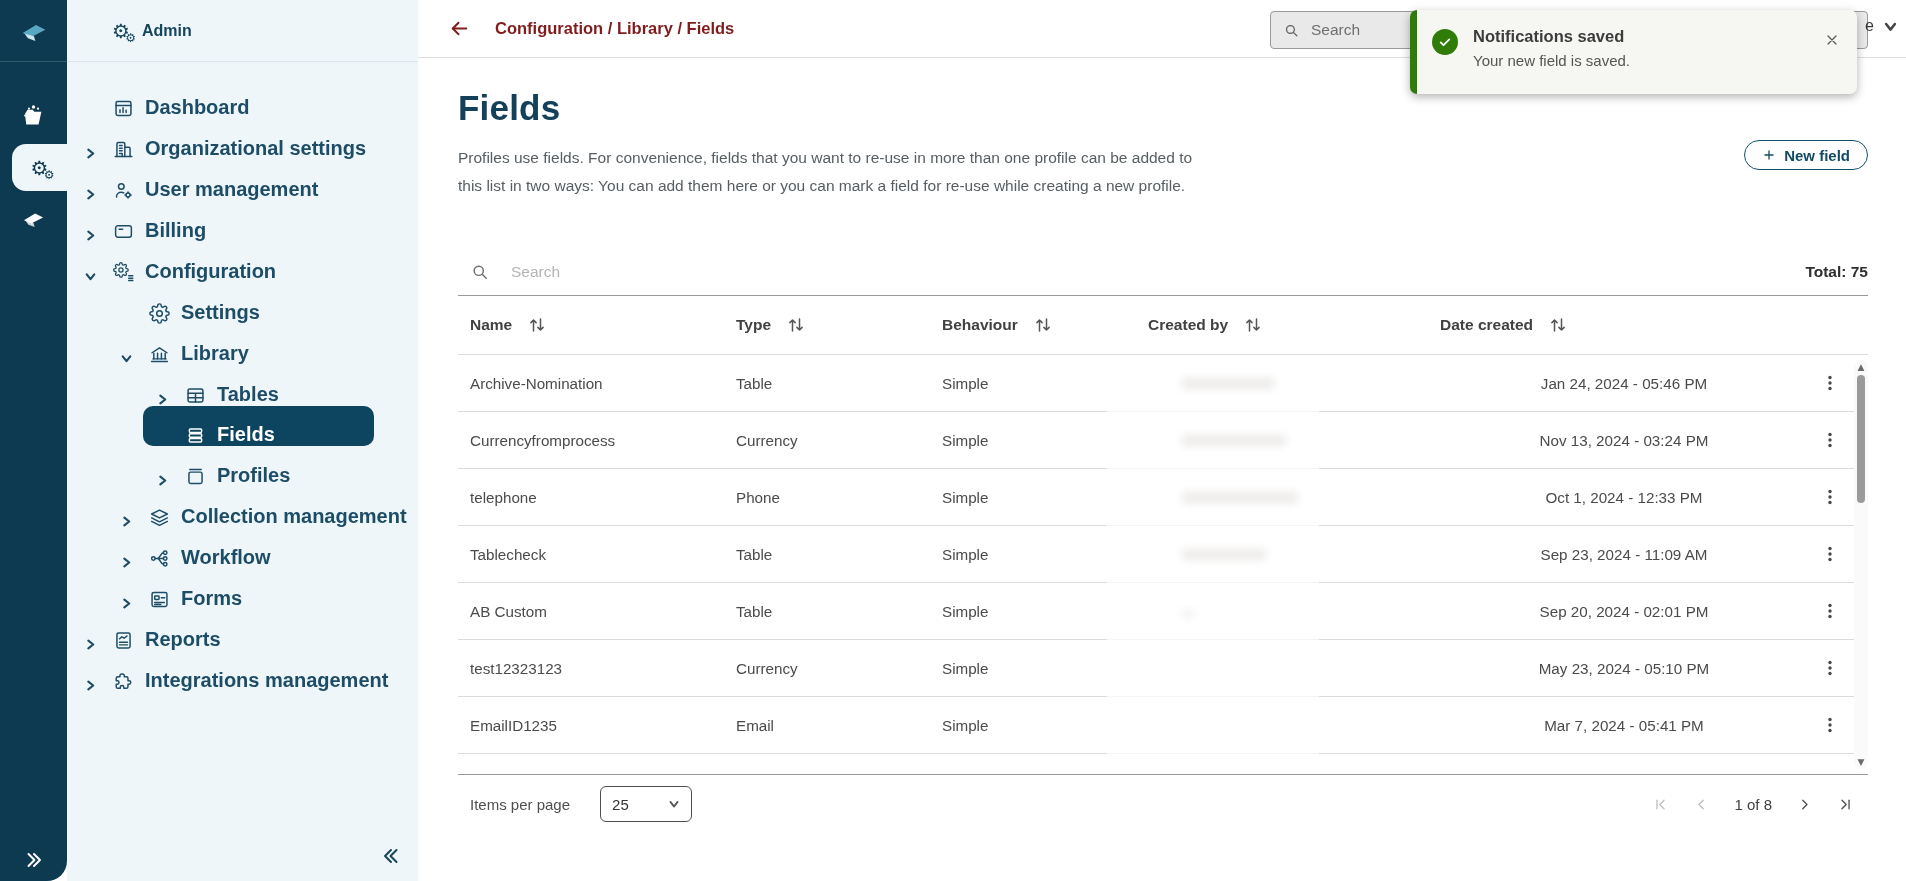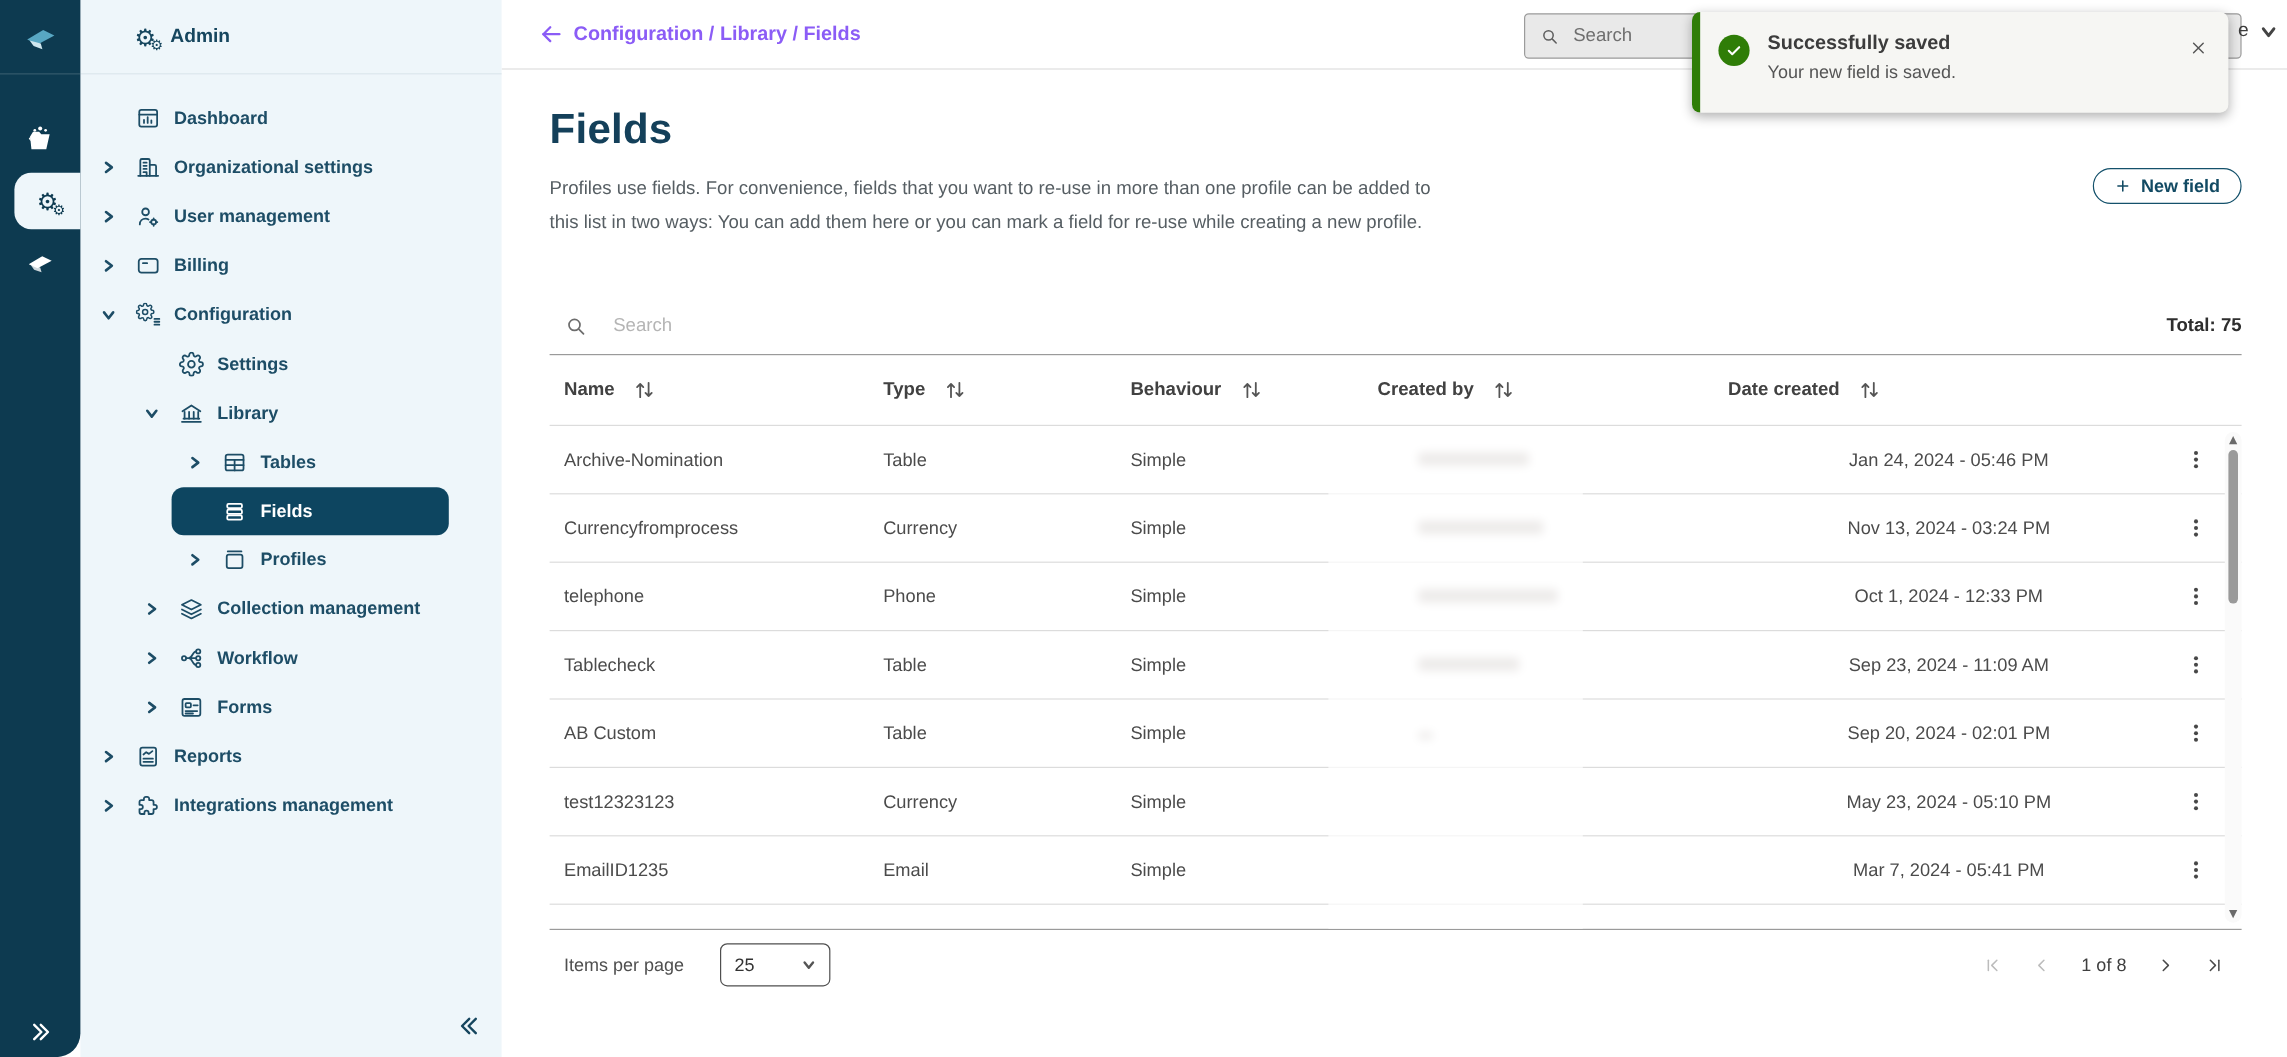--- a/index.html
+++ b/index.html
@@ -20,31 +20,31 @@
   #rail .rail-top{height:62px;display:flex;align-items:center;justify-content:center;border-bottom:1px solid rgba(255,255,255,.16);}
   .rail-slot{position:absolute;left:0;width:67px;display:flex;align-items:center;justify-content:center;color:#fff;}
   #rail-active{position:absolute;left:12px;top:144px;width:55px;height:47px;background:#eef6fa;border-radius:14px 0 0 14px;display:flex;align-items:center;justify-content:center;color:#0d3a50;}
   #rail-expand{position:absolute;left:0;bottom:10px;width:67px;display:flex;justify-content:center;color:#fff;cursor:pointer;}
 
   
   #sidebar{position:absolute;left:67px;top:0;width:351px;height:881px;background:#eef6fa;z-index:10;}
   .sb-header{height:62px;display:flex;align-items:center;padding-left:45px;border-bottom:1px solid #dbe7ed;color:#16465e;}
   .sb-header .t{font-size:16px;font-weight:700;margin-left:12px;}
   #nav{padding-top:16px;}
-  .nav-item{height:41px;display:flex;align-items:center;color:#1d4d66;font-size:15px;font-weight:600;cursor:pointer;}
+  .nav-item{height:41px;display:flex;align-items:flex-end;color:#1d4d66;font-size:20px;font-weight:600;cursor:pointer;}
   .nav-item .chev{width:14px;margin-right:14px;display:flex;align-items:center;color:#1d4d66;}
   .nav-item .nicon{width:22px;margin-right:11px;display:flex;align-items:center;justify-content:center;}
   .lvl1{padding-left:17px;} .lvl2{padding-left:53px;} .lvl3{padding-left:89px;}
   .nav-item.selected{background:#0d4560;color:#fff;margin-left:76px;width:231px;height:40px;border-radius:10px;padding-left:41px;}
   #sb-collapse{position:absolute;right:16px;bottom:10px;color:#16465e;cursor:pointer;}
 
   
   #main{position:absolute;left:418px;top:0;width:1488px;height:881px;background:#fff;}
   #main-header{position:relative;height:58px;border-bottom:1px solid #dedede;display:flex;align-items:center;padding-left:30px;}
-  .crumb{display:flex;align-items:center;gap:7px;color:#8b5cf6;}
+  .crumb{display:flex;align-items:center;gap:24px;color:#7f1d1d;}
   .crumb .txt{font-size:16.5px;font-weight:700;}
   #top-search{position:absolute;left:852px;top:11px;width:598px;height:38px;background:#e9e9e9;border:1px solid #9b9b9b;border-radius:4px;display:flex;align-items:center;padding-left:12px;color:#5f5f5f;}
   #top-search input{border:0;background:transparent;outline:none;font-size:15.5px;color:#444;margin-left:9px;width:300px;}
   #top-search input::placeholder{color:#6f6f6f;}
   #user-partial{position:absolute;right:8px;top:17px;display:flex;align-items:center;gap:9px;color:#3c3c3c;font-size:16px;cursor:pointer;}
 
   #content{position:relative;padding:0 38px 0 40px;}
   h1.page-title{margin:28px 0 0 0;font-size:35px;line-height:44px;font-weight:700;color:#14405a;letter-spacing:.2px;}
   .desc{margin-top:14px;font-size:15.5px;line-height:27.5px;color:#565e63;}
   #new-field-btn{position:absolute;top:54px;right:38px;height:30px;padding:0 17px;border:1.5px solid #14516b;border-radius:16px;background:#fff;color:#124a63;font-size:15px;font-weight:700;display:flex;align-items:center;gap:8px;cursor:pointer;}
@@ -706,21 +706,21 @@
     </div>
   </div>
 
   <div id="toast">
     <div class="ck">
       <svg style="width:16px;height:16px;stroke:#fff;fill:none;stroke-width:2.6;stroke-linecap:round;stroke-linejoin:round">
           <use href="#ic-check"></use>
         </svg>
     </div>
     <div class="tx">
-      <div class="tt">Successfully saved</div>
+      <div class="tt">Notifications saved</div>
       <div class="tm">Your new field is saved.</div>
     </div>
     <button id="toast-close">
       <svg style="width:16px;height:16px;stroke:#555;fill:none;stroke-width:1.8;stroke-linecap:round">
           <use href="#ic-close"></use>
         </svg>
     </button>
   </div>
 
 </div>

